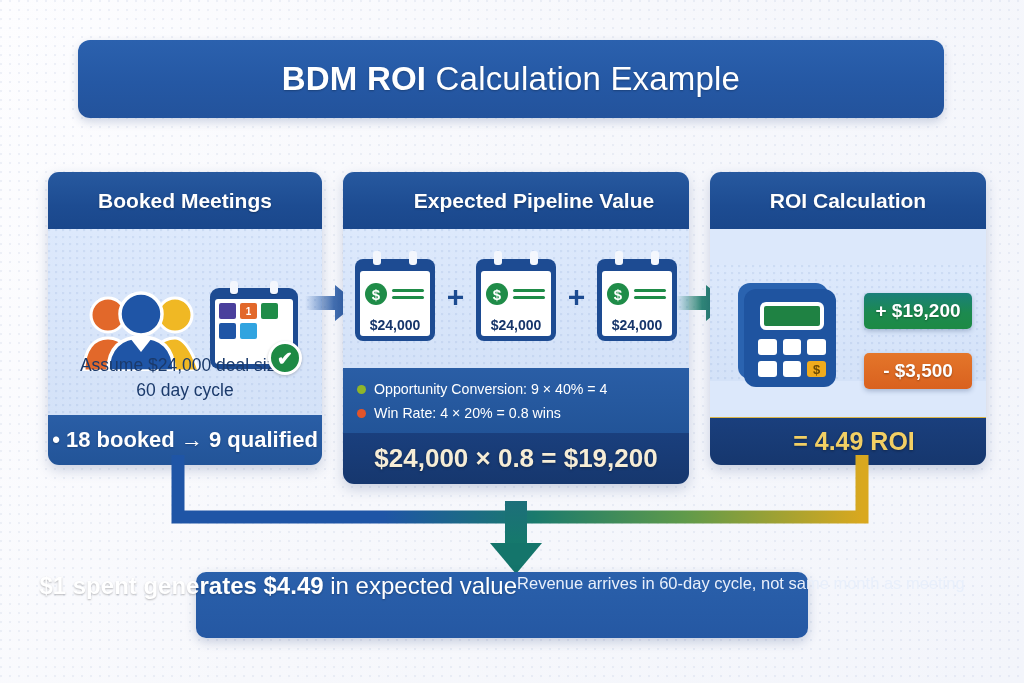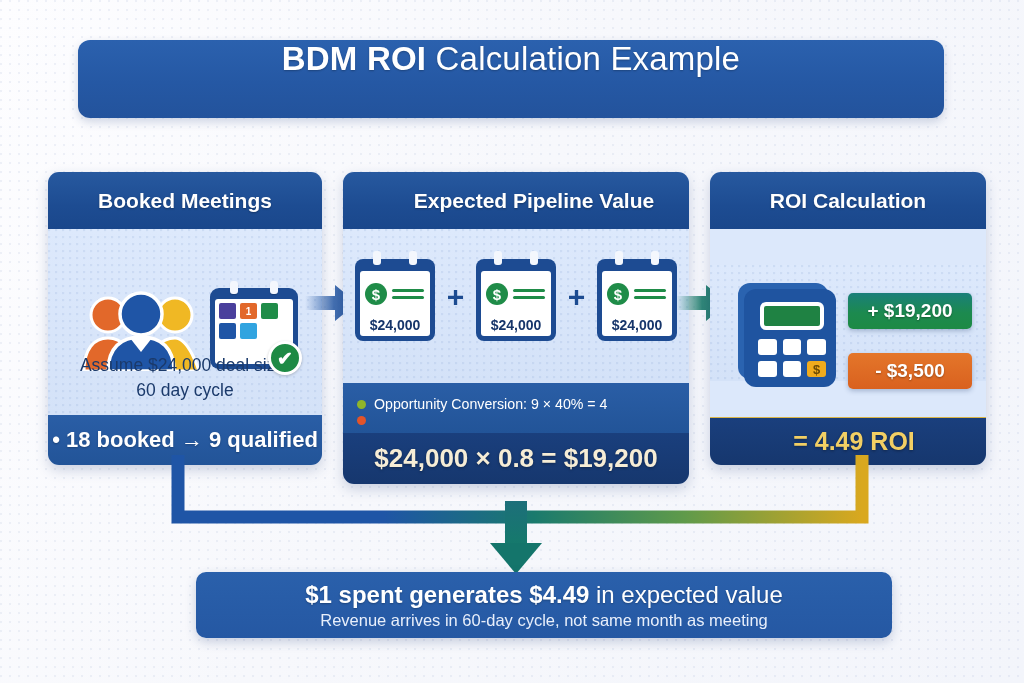--- a/index.html
+++ b/index.html
@@ -20,21 +20,21 @@
       linear-gradient(120deg, #fdfdff 0%, #f7f8fc 45%, #f3f5fb 100%);
     box-sizing: border-box;
   }
 
   
   #title-bar {
     position: absolute; left: 78px; top: 40px; width: 866px; height: 78px;
     background: linear-gradient(180deg, #2b61ae 0%, #2558a4 55%, #23539c 100%);
     border-radius: 12px;
     box-shadow: 0 4px 10px rgba(30,60,120,.20);
-    display: flex; align-items: flex-start; justify-content: center;
+    display: flex; align-items: center; justify-content: center;
   }
   #title-text {
     color: #ffffff; font-size: 33px; letter-spacing: .2px;
     text-shadow: 0 1px 2px rgba(0,0,0,.25);
     white-space: nowrap;
   }
   #title-text .strong { font-weight: bold; }
   #title-text .light { font-weight: normal; }
 
   
@@ -146,21 +146,21 @@
   #calc-screen {
     position: absolute; left: 16px; top: 13px; right: 12px; height: 28px;
     background: #1f8243; border: 4px solid #ffffff; border-radius: 6px; box-sizing: border-box;
   }
   #calc-keys { position: absolute; left: 14px; top: 50px; right: 10px; bottom: 10px;
     display: grid; grid-template-columns: repeat(3, 1fr); grid-template-rows: repeat(2, 1fr); gap: 6px; }
   .calc-key { background: #ffffff; border-radius: 3px; }
   .calc-key.gold { background: #f0ab1d; color: #6b4a04; font-size: 13px; font-weight: bold;
     display: flex; align-items: center; justify-content: center; }
   .roi-badge {
-    position: absolute; right: 14px; width: 124px; height: 36px; border-radius: 5px;
+    position: absolute; right: 14px; width: 108px; height: 36px; border-radius: 5px;
     color: #ffffff; font-size: 19px; font-weight: bold;
     display: flex; align-items: center; justify-content: center;
     text-shadow: 0 1px 2px rgba(0,0,0,.33);
     box-shadow: 0 2px 5px rgba(20,50,100,.28);
     white-space: nowrap;
   }
   #badge-gain { top: 28px; background: linear-gradient(180deg, #1a7f7a 0%, #1c8a4f 55%, #1d8a45 100%); }
   #badge-cost { top: 88px; background: linear-gradient(180deg, #e4762a 0%, #d9611f 100%); }
   #roi-midband {
     height: 42px; display: flex; align-items: center; justify-content: center;
@@ -176,24 +176,24 @@
   
   .h-arrow { position: absolute; width: 52px; height: 42px; }
   #arrow-1 { left: 305px; top: 282px; }
   #arrow-2 { left: 676px; top: 282px; }
 
   
   #connector { position: absolute; left: 150px; top: 455px; width: 740px; height: 125px; }
 
   
   #banner {
-    position: absolute; left: 196px; top: 572px; width: 696px; height: 66px;
+    position: absolute; left: 196px; top: 572px; width: 612px; height: 66px;
     background: linear-gradient(180deg, #2a60ab 0%, #2558a3 100%);
     border-radius: 10px; box-shadow: 0 4px 11px rgba(30,60,120,.22);
-    display: flex; flex-direction: column; align-items: center; justify-content: center;
+    display: flex; align-items: flex-start; justify-content: center;
   }
   #banner-main { color: #ffffff; font-size: 24px; white-space: nowrap; text-shadow: 0 1px 2px rgba(0,0,0,.26); }
   #banner-main .strong { font-weight: bold; }
   #banner-sub { color: #e8effb; font-size: 16.5px; margin-top: 2px; white-space: nowrap; }
 </style>
 </head>
 <body>
 
 <div id="canvas">
 
@@ -321,20 +321,21 @@
       </div>
     </div>
 
     <div class="band-mid" id="pipeline-bullets">
       <div class="bullet-row">
         <span class="bullet-dot" style="background:#8fb52a"></span>
         <span>Opportunity Conversion: 9 × 40% = 4</span>
       </div>
       <div class="bullet-row">
         <span class="bullet-dot" style="background:#e2542a"></span>
+        <span>Win Rate: 4 × 20%  = 0.8 wins</span>
       </div>
     </div>
 
     <div class="band-dark" id="pipeline-footer">
       <span id="pipeline-footer-text">$24,000 × 0.8 = $19,200</span>
     </div>
   </div>
 
   <div class="h-arrow" id="arrow-2">
     <svg width="52" height="42" viewBox="0 0 52 42">

